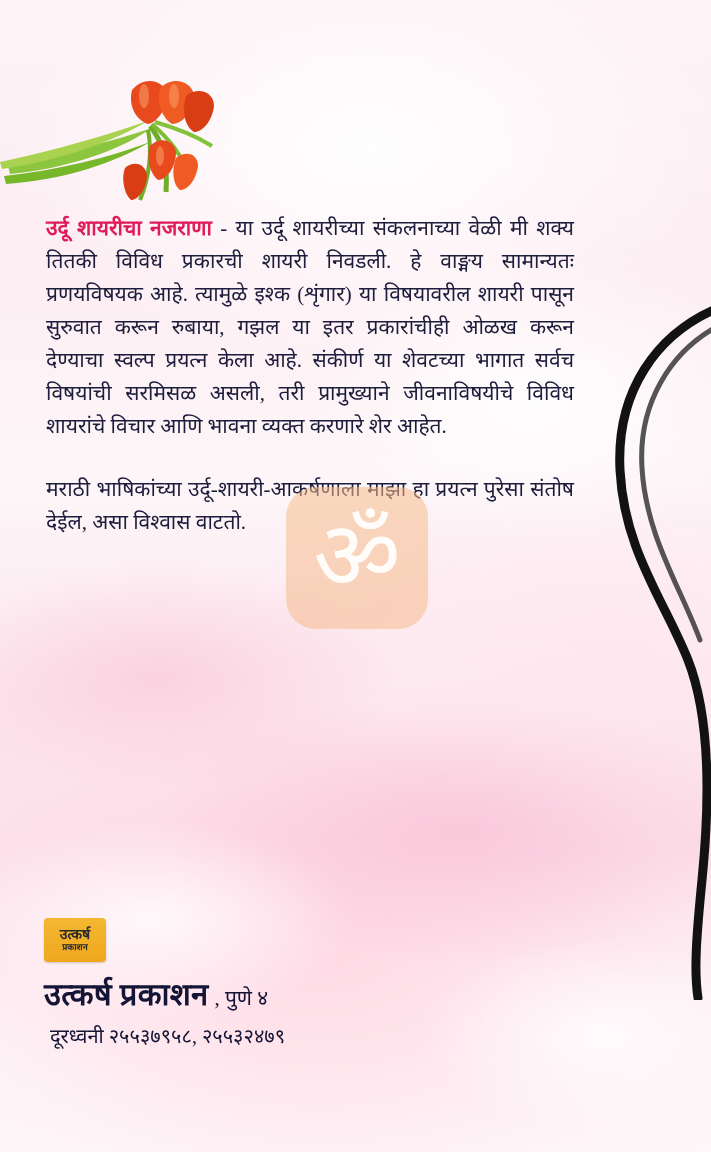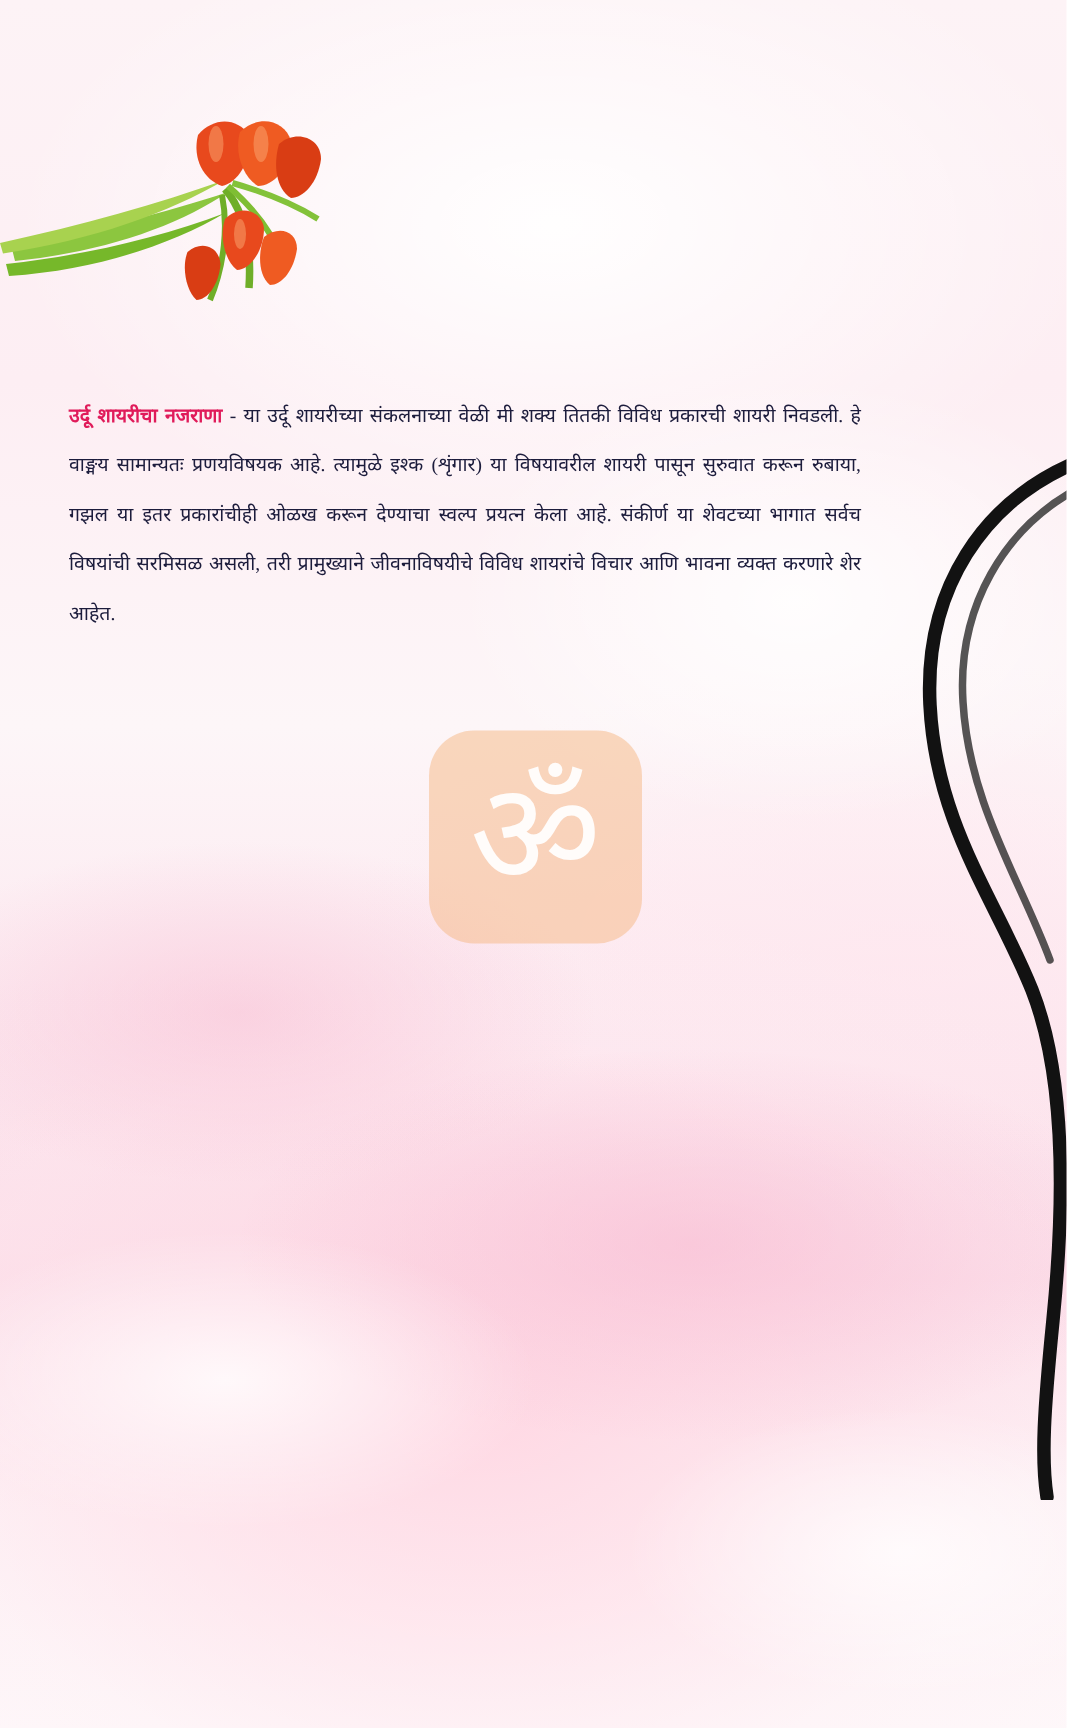--- a/index.html
+++ b/index.html
@@ -62,25 +62,24 @@
     height: 700px;
   }
 
   
   .text-block {
     position: absolute;
     left: 46px;
     top: 212px;
     width: 528px;
     color: #1c1c3c;
-    font-size: 13px;
+    font-size: 21px;
     line-height: 33px;
     text-align: justify;
     text-justify: inter-word;
-    margin-top: 48px;
   }
   .para { margin: 0 0 10px 0; }
   .para.second { margin-top: 30px; }
   .lead {
     color: #e01b5a;
     font-weight: bold;
   }
 
   
   .watermark {
@@ -210,22 +209,34 @@
 
   <div class="cord">
     <svg width="160" height="700" viewBox="0 0 160 700" xmlns="http://www.w3.org/2000/svg">
       <path d="M158 8 C 96 34, 56 92, 60 170 C 64 250, 104 300, 128 360 C 150 416, 150 500, 142 580 C 136 640, 134 672, 138 698" stroke="#121212" stroke-width="9" fill="none" stroke-linecap="round"></path>
       <path d="M158 26 C 110 52, 78 104, 82 168 C 86 236, 120 286, 140 340" stroke="#2a2a2a" stroke-width="5" fill="none" stroke-linecap="round" opacity="0.8"></path>
     </svg>
   </div>
 
   <div class="text-block">
     <p class="para"><span class="lead">उर्दू शायरीचा नजराणा</span><span> - या उर्दू शायरीच्या संकलनाच्या वेळी मी शक्य तितकी विविध प्रकारची शायरी निवडली. हे वाङ्मय सामान्यतः प्रणयविषयक आहे. त्यामुळे इश्क (शृंगार) या विषयावरील शायरी पासून सुरुवात करून रुबाया, गझल या इतर प्रकारांचीही ओळख करून देण्याचा स्वल्प प्रयत्न केला आहे. संकीर्ण या शेवटच्या भागात सर्वच विषयांची सरमिसळ असली, तरी प्रामुख्याने जीवनाविषयीचे विविध शायरांचे विचार आणि भावना व्यक्त करणारे शेर आहेत.</span></p>
+    <p class="para second">मराठी भाषिकांच्या उर्दू-शायरी-आकर्षणाला माझा हा प्रयत्न पुरेसा संतोष देईल, असा विश्वास वाटतो.</p>
   </div>
 
   <div class="watermark">
     <div class="wm-badge">
       <div class="wm-glyph">ॐ</div>
     </div>
   </div>
 
+  <div class="publisher">
+    <div class="pub-logo">
+      <div class="l1">उत्कर्ष</div>
+      <div class="l2">प्रकाशन</div>
+    </div>
+    <div class="pub-name-row">
+      <span class="pub-name">उत्कर्ष प्रकाशन</span>
+      <span class="pub-city">, पुणे ४</span>
+    </div>
+    <div class="pub-phone">दूरध्वनी २५५३७९५८, २५५३२४७९</div>
+  </div>
 
 </div>
 
 </body></html>

